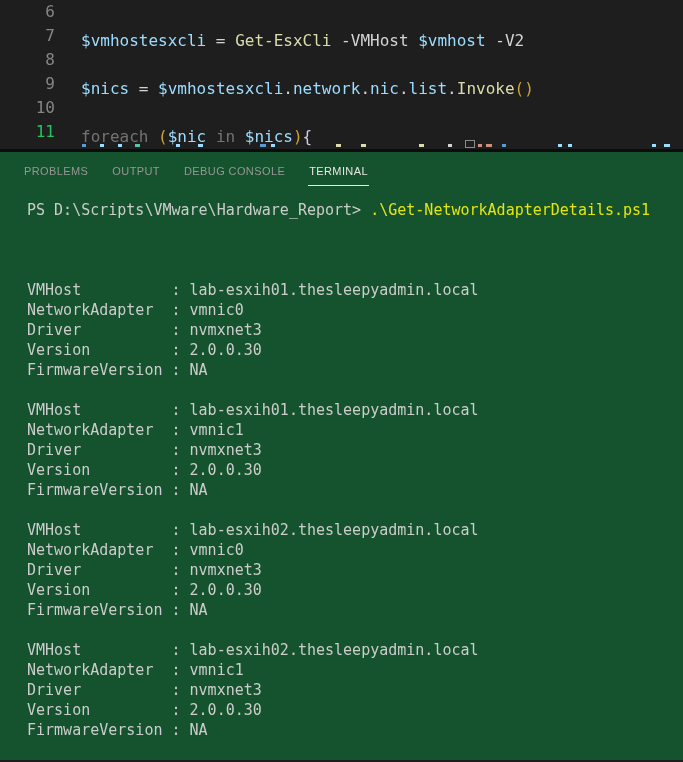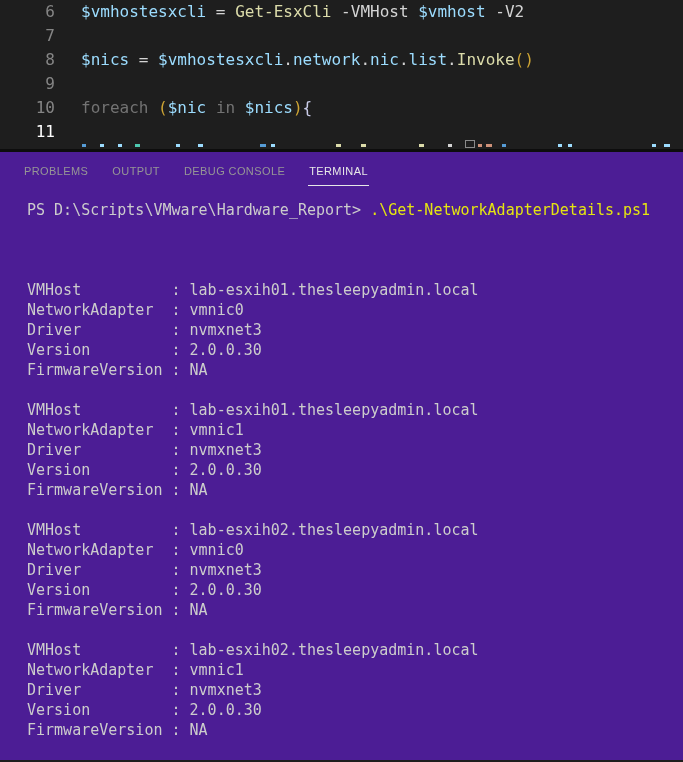--- a/index.html
+++ b/index.html
@@ -2,36 +2,36 @@
 <html><head>
 <meta charset="utf-8">
 <style>
   html,body{margin:0;padding:0;background:#1e1e1e;}
   .screen{position:relative;width:683px;height:762px;background:#1e1e1e;overflow:hidden;
           font-family:"DejaVu Sans Mono","Liberation Mono",monospace;}
   
   .editor{position:relative;height:149px;overflow:hidden;background:#1e1e1e;}
   .code-line{display:flex;height:24px;line-height:24px;font-size:16px;white-space:pre;}
   .gutter{width:55px;flex:0 0 55px;text-align:right;color:#858585;user-select:none;}
-  .gutter.active{color:#ffffff;}
-  .code{margin-left:26px;color:#d4d4d4;}
+  .gutter.active{color:#22c55e;}
+  .code{margin-left:26px;color:#d4d4d4;margin-top:29px;}
   .tok.var{color:#9cdcfe;}
   .tok.fn{color:#dcdcaa;}
   .tok.prm{color:#d4d4d4;}
   .tok.kw{color:#737373;}
   .tok.pln{color:#d4d4d4;}
   .tok.br{color:#cda434;}
   .tok.brc{color:#c9cce8;}
   .clipped-line{position:absolute;left:0;bottom:0;width:683px;height:7px;}
   .clipped-line i{position:absolute;bottom:2px;height:3px;display:block;}
   .clipped-line .glyphbox{position:absolute;bottom:1px;height:6px;width:8px;border:1px solid #8a8a8a;background:transparent;}
   
   .divider{height:3px;background:#0d0d0d;cursor:row-resize;}
   
-  .panel{background:#4c1d95;height:608px;}
+  .panel{background:#14532d;height:608px;}
   .tabs{padding-left:23px;height:40px;font-family:"Liberation Sans",sans-serif;
         font-size:11px;letter-spacing:0.4px;}
   .tab{display:inline-block;margin-right:22px;padding:13px 1px 8px 1px;color:#969696;
        cursor:pointer;border-bottom:1px solid transparent;text-transform:uppercase;}
   .tab.active{color:#e7e7e7;border-bottom:1px solid #e7e7e7;}
   
   .terminal{margin:0;padding:8px 0 0 27px;font-family:"DejaVu Sans Mono","Liberation Mono",monospace;
             font-size:15px;line-height:20px;color:#cccccc;white-space:pre;}
   .terminal .prompt{color:#cccccc;}
   .terminal .cmd{color:#e5e510;}

